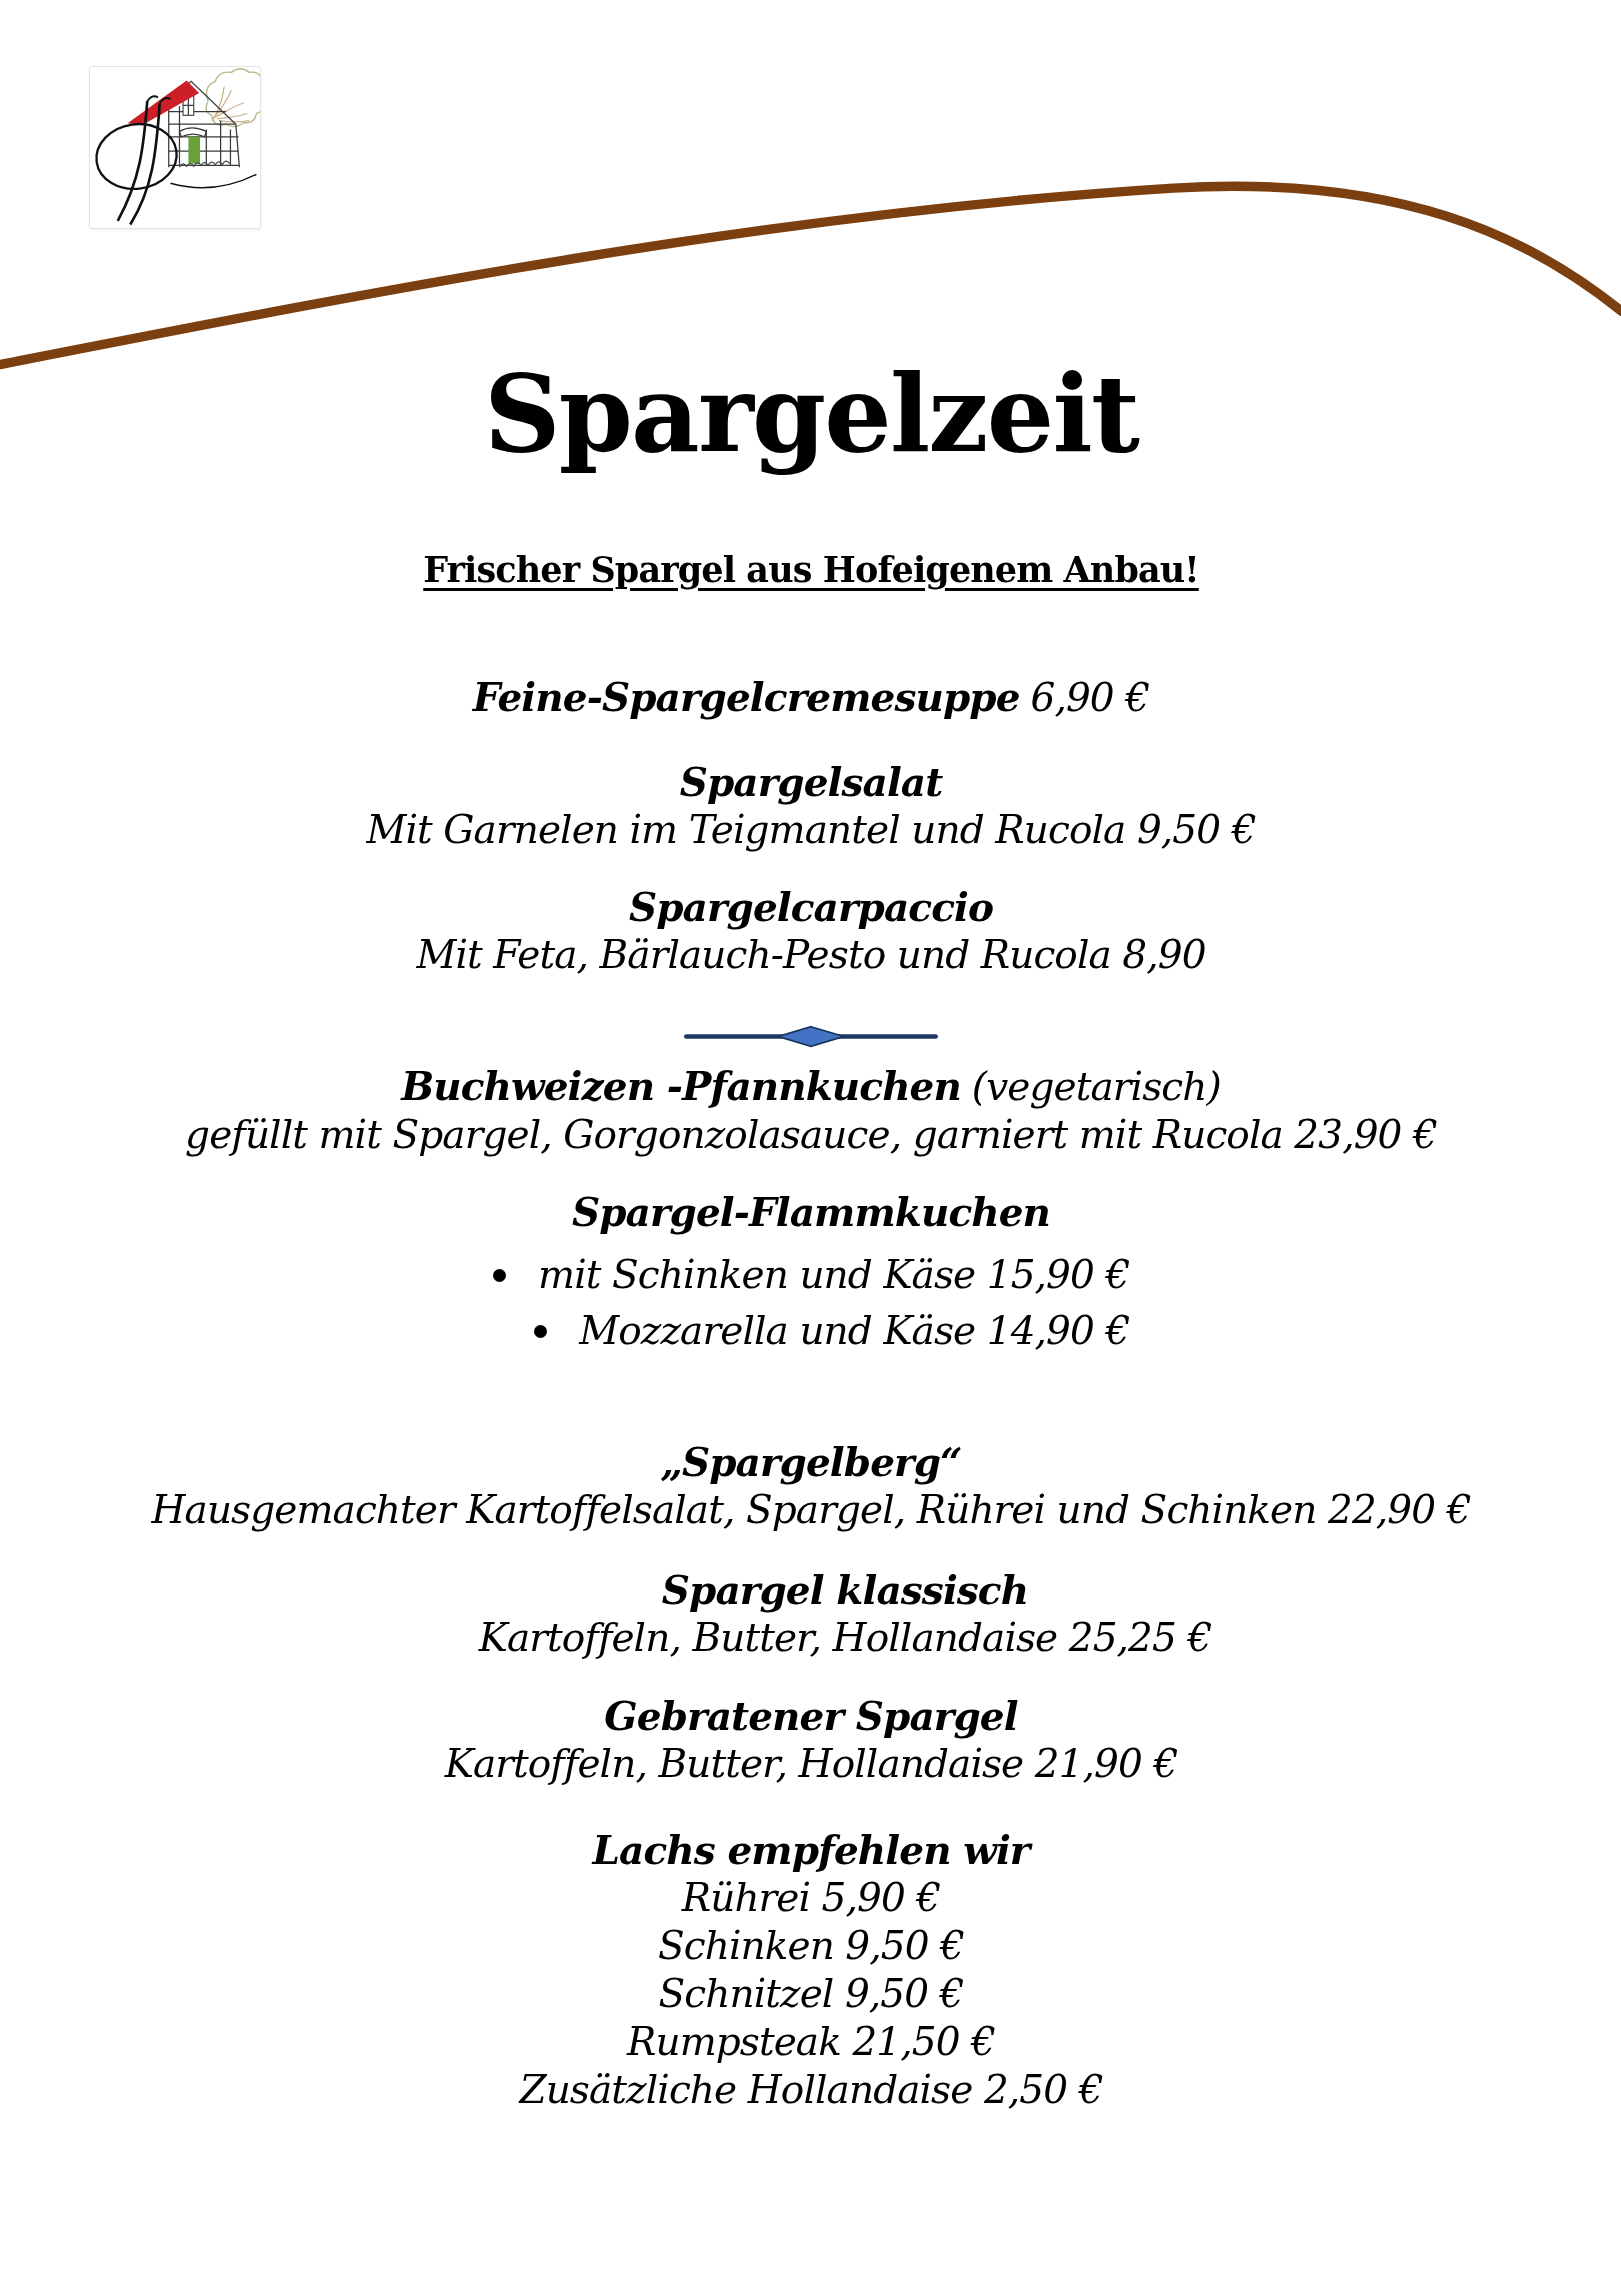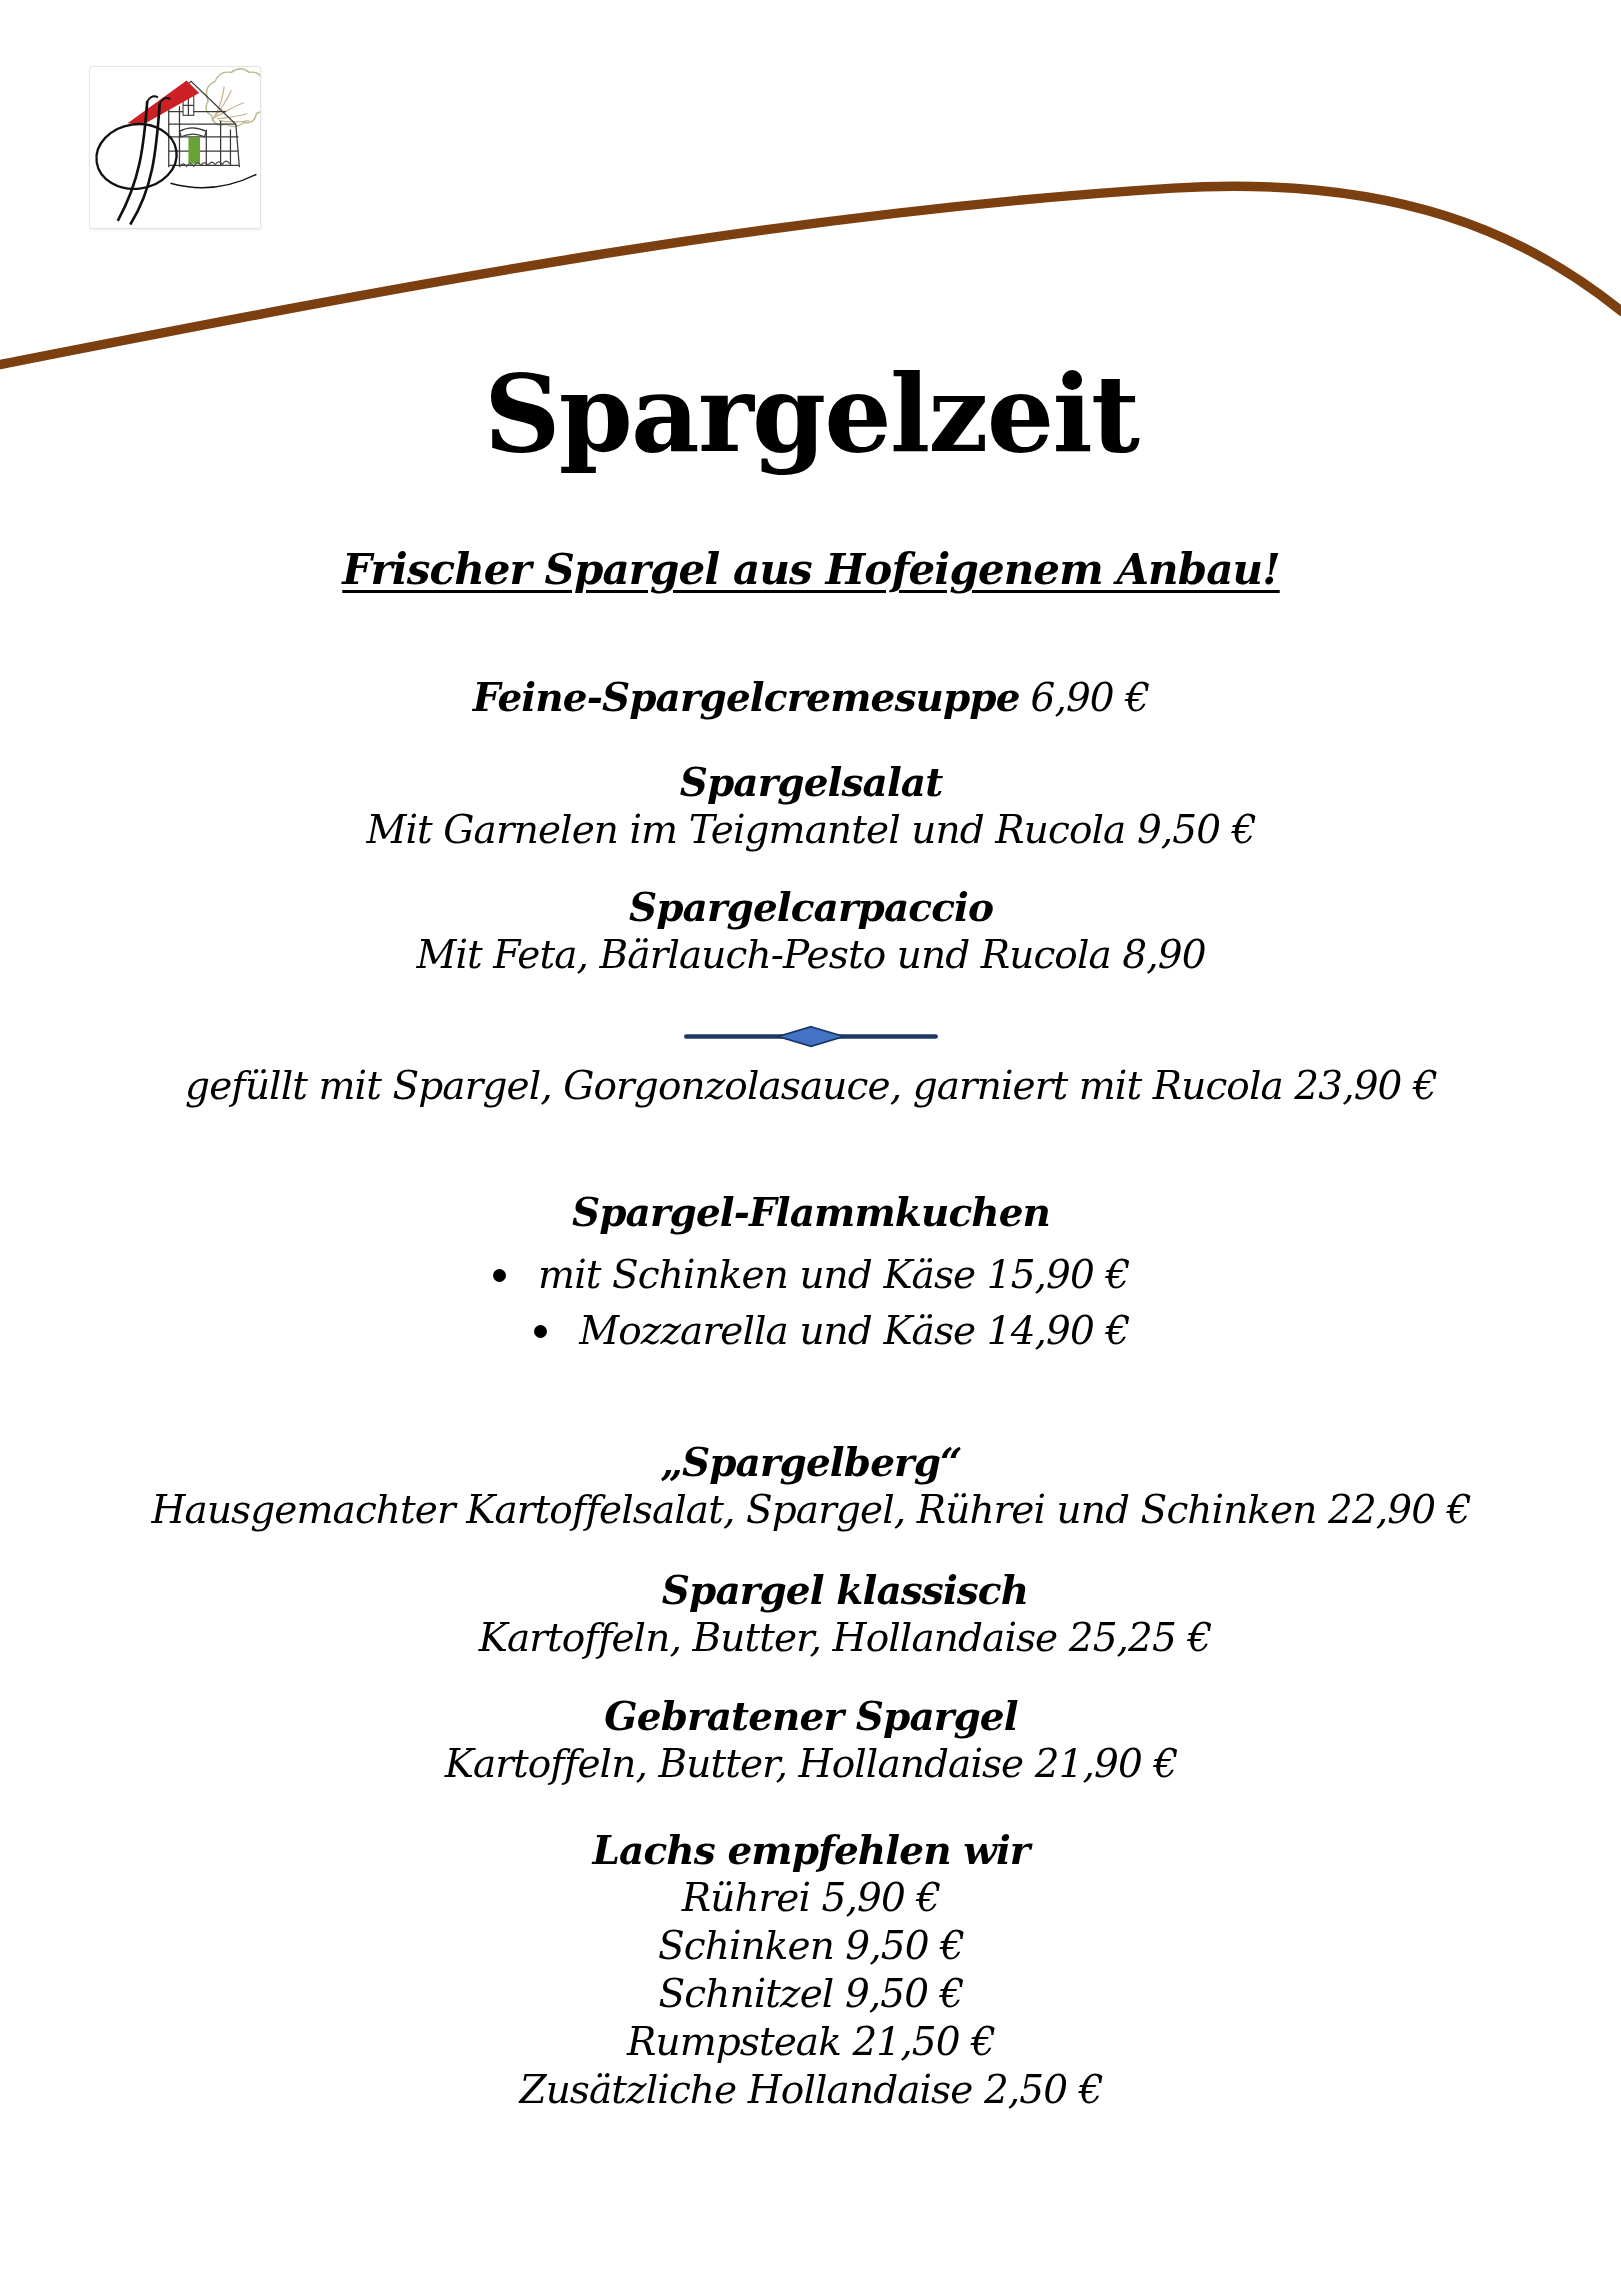--- a/index.html
+++ b/index.html
@@ -24,23 +24,22 @@
   .block { position: absolute; left: 0; width: 1622px; text-align: center; }
   .title {
     top: 347px;
     font-size: 106px;
     font-weight: bold;
     letter-spacing: -1.8px;
     line-height: 134px;
   }
   .subtitle {
     top: 543px;
-    font-size: 42px;
+    font-size: 35px;
     font-weight: bold;
-    font-style: italic;
     letter-spacing: -0.9px;
     line-height: 54px;
   }
   .subtitle .u { text-decoration: underline; text-decoration-thickness: 2.7px; text-underline-offset: 6.3px; }
   .mline { font-style: italic; font-size: 39px; line-height: 48px; letter-spacing: -0.9px; }
   .name { font-weight: bold; }
   .sp { display: inline-block; width: 0.28em; }
   .bullets { display: inline-block; text-align: right; margin-top: 10.7px; }
   .bullet-line { font-style: italic; font-size: 39px; line-height: 56px; letter-spacing: -0.9px; white-space: nowrap; }
   .dot {
@@ -128,20 +127,23 @@
   </div>
 
   <div class="block g-divider">
     <svg class="divider-svg" width="260" height="23" viewBox="0 0 290 26" aria-hidden="true">
       <path d="M 4 13 L 286 13" stroke-width="5" stroke-linecap="round" fill="none" stroke="#1f3864"></path>
       <polygon points="145,2 182,13 145,24 108,13" stroke-width="2" stroke="#17365d" fill="#4472c4"></polygon>
     </svg>
   </div>
 
   <div class="block g-buchweizen">
+    <div class="mline">
+      <span class="name">Buchweizen -Pfannkuchen</span><span class="sp"></span><span>(vegetarisch)</span>
+    </div>
     <div class="mline">gefüllt mit Spargel, Gorgonzolasauce, garniert mit Rucola 23,90 €</div>
   </div>
 
   <div class="block g-flammkuchen">
     <div class="mline name">Spargel-Flammkuchen</div>
     <div class="bullets">
       <div class="bullet-line"><span class="dot"></span><span>mit Schinken und Käse 15,90 €</span></div>
       <div class="bullet-line"><span class="dot"></span><span>Mozzarella und Käse 14,90 €</span></div>
     </div>
   </div>

